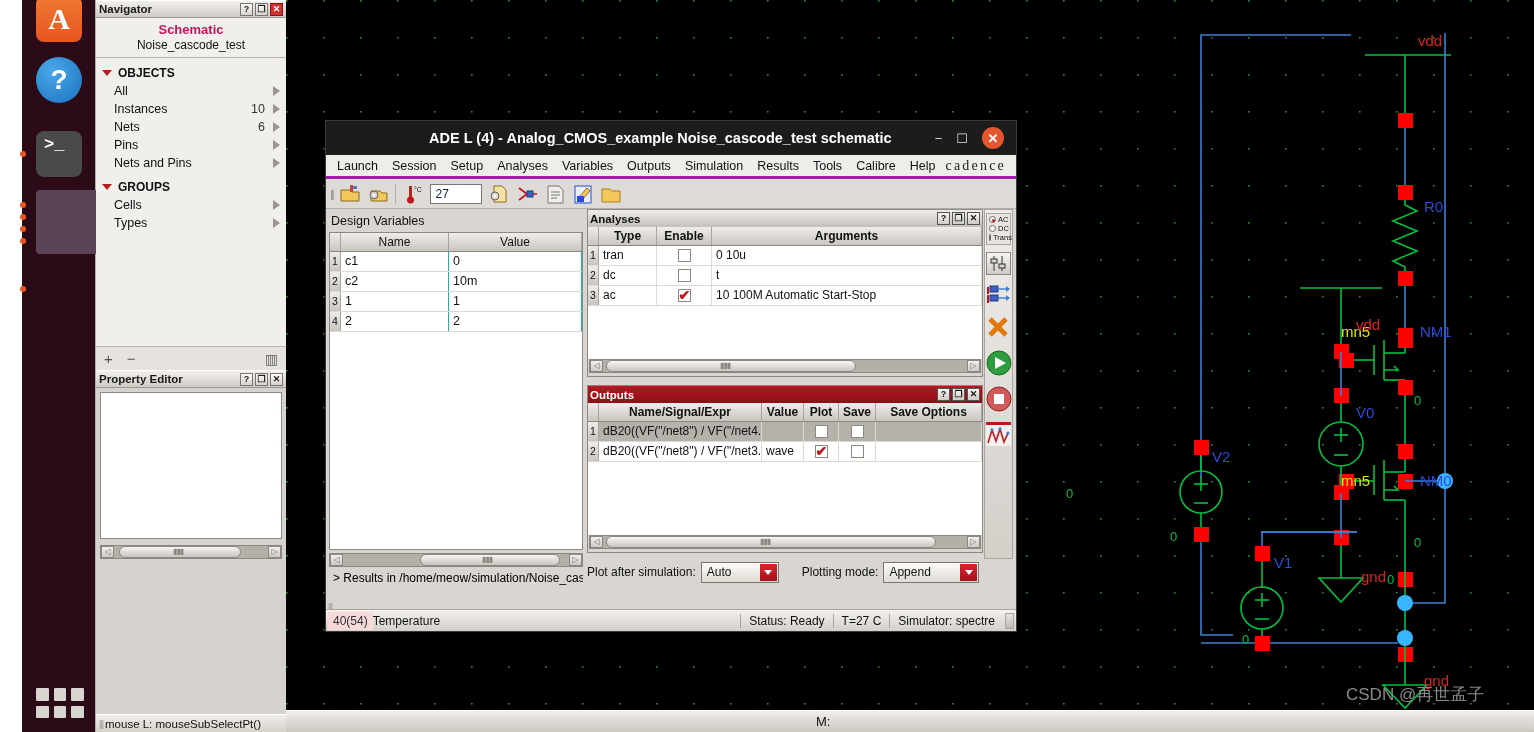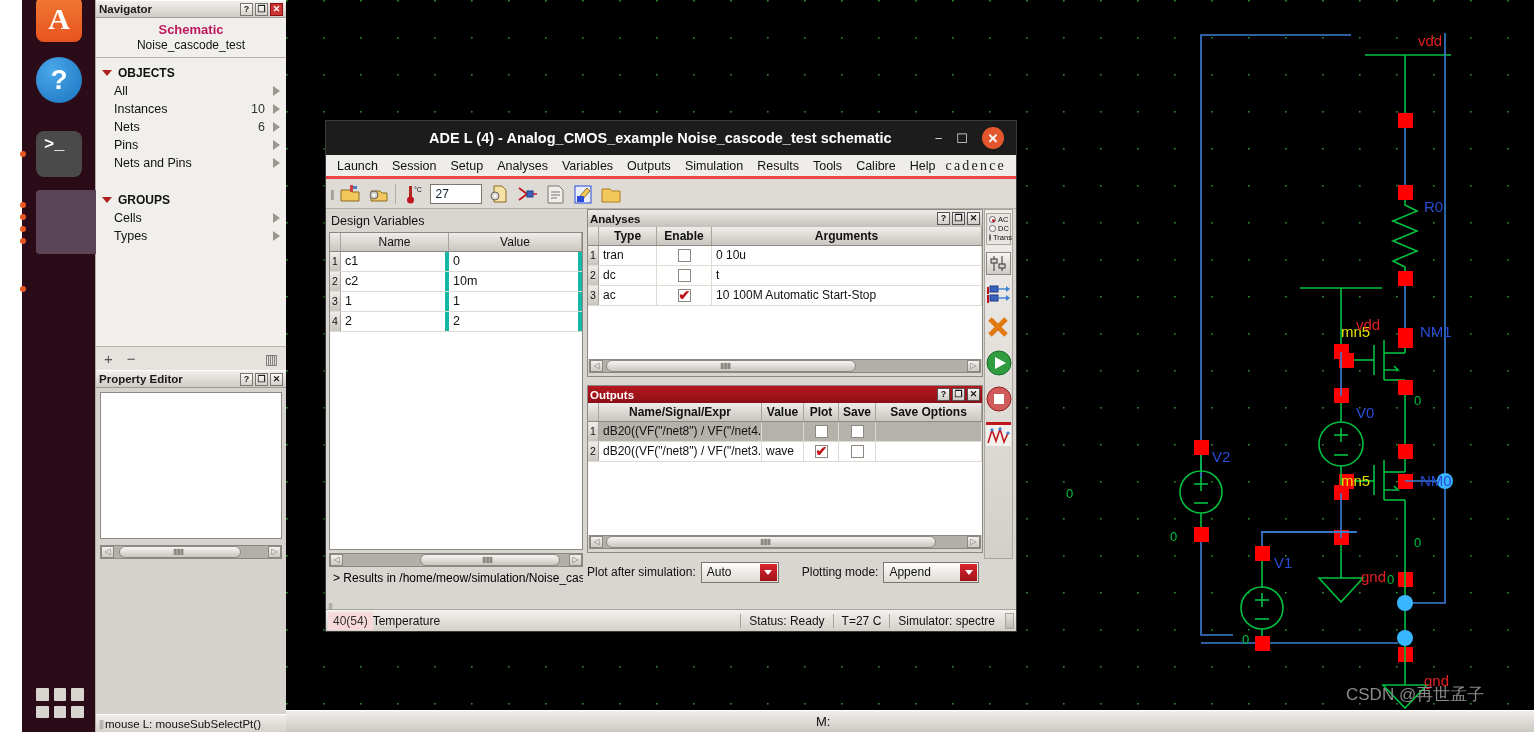--- a/index.html
+++ b/index.html
@@ -94,21 +94,21 @@
   #ade-title { height:34px; background:#1c1c1c; display:flex; align-items:center;
     position:relative; }
   #ade-title .txt { flex:1; text-align:center; color:#fff; font-size:14.5px; font-weight:bold;
      padding-left:60px; }
   #ade-title .wbtns { display:flex; align-items:center; gap:14px; padding-right:12px; }
   #ade-title .wb { color:#ddd; font-size:13px; cursor:default; }
   #ade-title .wclose { width:22px; height:22px; border-radius:50%; background:#e4572e;
      color:#fff; font-size:13px; display:flex; align-items:center; justify-content:center; font-weight:bold;}
 
   #ade-menu { height:24px; background:#efedea; display:flex; align-items:center;
-    border-bottom:3px solid #ef4444; padding-left:4px; }
+    border-bottom:3px solid #a21caf; padding-left:4px; }
   #ade-menu .mi { padding:0 7px; font-size:12.5px; color:#111; }
   #ade-menu .brand { margin-left:auto; padding-right:10px; font-size:14px; color:#222;
      letter-spacing:2.2px; font-family:"Liberation Serif", serif; }
 
   #ade-toolbar { height:30px; background:#dedad5; display:flex; align-items:center;
     border-bottom:1px solid #b2aea7; padding-left:4px; gap:6px; }
   .tbgrip { color:#9a968f; font-size:11px; letter-spacing:-2px; }
   .tbico { width:22px; height:22px; position:relative; }
   #temp-input { width:52px; height:20px; background:#fff; border:1px solid #7b776f;
     font-size:12px; color:#123; padding-left:5px; line-height:18px; }
@@ -121,21 +121,21 @@
      background:#d9d5d0; }
   #dv-pane .hd { font-size:12.5px; color:#111; padding:5px 4px 4px 2px; }
   #dv-table { background:#fff; border:1px solid #8d8982; height:318px; }
   .thead { display:flex; height:19px; background:linear-gradient(#efedea,#c9c5bf);
      border-bottom:1px solid #8d8982; }
   .thead div { text-align:center; font-size:12px; color:#111; line-height:18px;
      border-right:1px solid #a9a59e; }
   .trow { display:flex; height:20px; border-bottom:1px solid #ddd9d3; font-size:12.5px; color:#111; }
   .trow .rn { width:11px; background:linear-gradient(#efedea,#c9c5bf); border-right:1px solid #a9a59e;
      font-size:10.5px; text-align:center; line-height:19px; color:#111; }
-  .trow .c { padding-left:4px; line-height:19px; border-right:4px solid #14b8a6; overflow:hidden; white-space:nowrap;}
+  .trow .c { padding-left:4px; line-height:19px; border-right:1px solid #14b8a6; overflow:hidden; white-space:nowrap;}
   #dv-scroll { margin-top:3px; }
   #results-line { font-size:12px; color:#000000; padding:4px 0 0 4px; white-space:nowrap; overflow:hidden; }
 
   
   #right-pane { position:absolute; left:261px; top:0; right:33px; bottom:50px; }
   .sub-panel { background:#d9d5d0; border:1px solid #8d8982; }
   .sub-bar { height:17px; display:flex; align-items:center; padding:0 2px; position:relative; }
   .sub-bar.grey { background:linear-gradient(#efedea,#c3bfb9); }
   .sub-bar.red { background:linear-gradient(#b6171f,#8d0f16); }
   .sub-bar .title { font-weight:bold; font-size:11.5px; }
@@ -426,21 +426,21 @@
         <span class="lbl">Pins</span>
         <span class="cnt"></span>
         <i class="arrowr"></i>
       </div>
       <div class="tree-item">
         <span class="lbl">Nets and Pins</span>
         <span class="cnt"></span>
         <i class="arrowr"></i>
       </div>
 
-      <div class="tree-group" style="margin-top:19px">
+      <div class="tree-group" style="margin-top:6px">
         <i class="tri"></i>
         <span>GROUPS</span>
       </div>
       <div class="tree-item">
         <span class="lbl">Cells</span>
         <span class="cnt"></span>
         <i class="arrowr"></i>
       </div>
       <div class="tree-item">
         <span class="lbl">Types</span>

